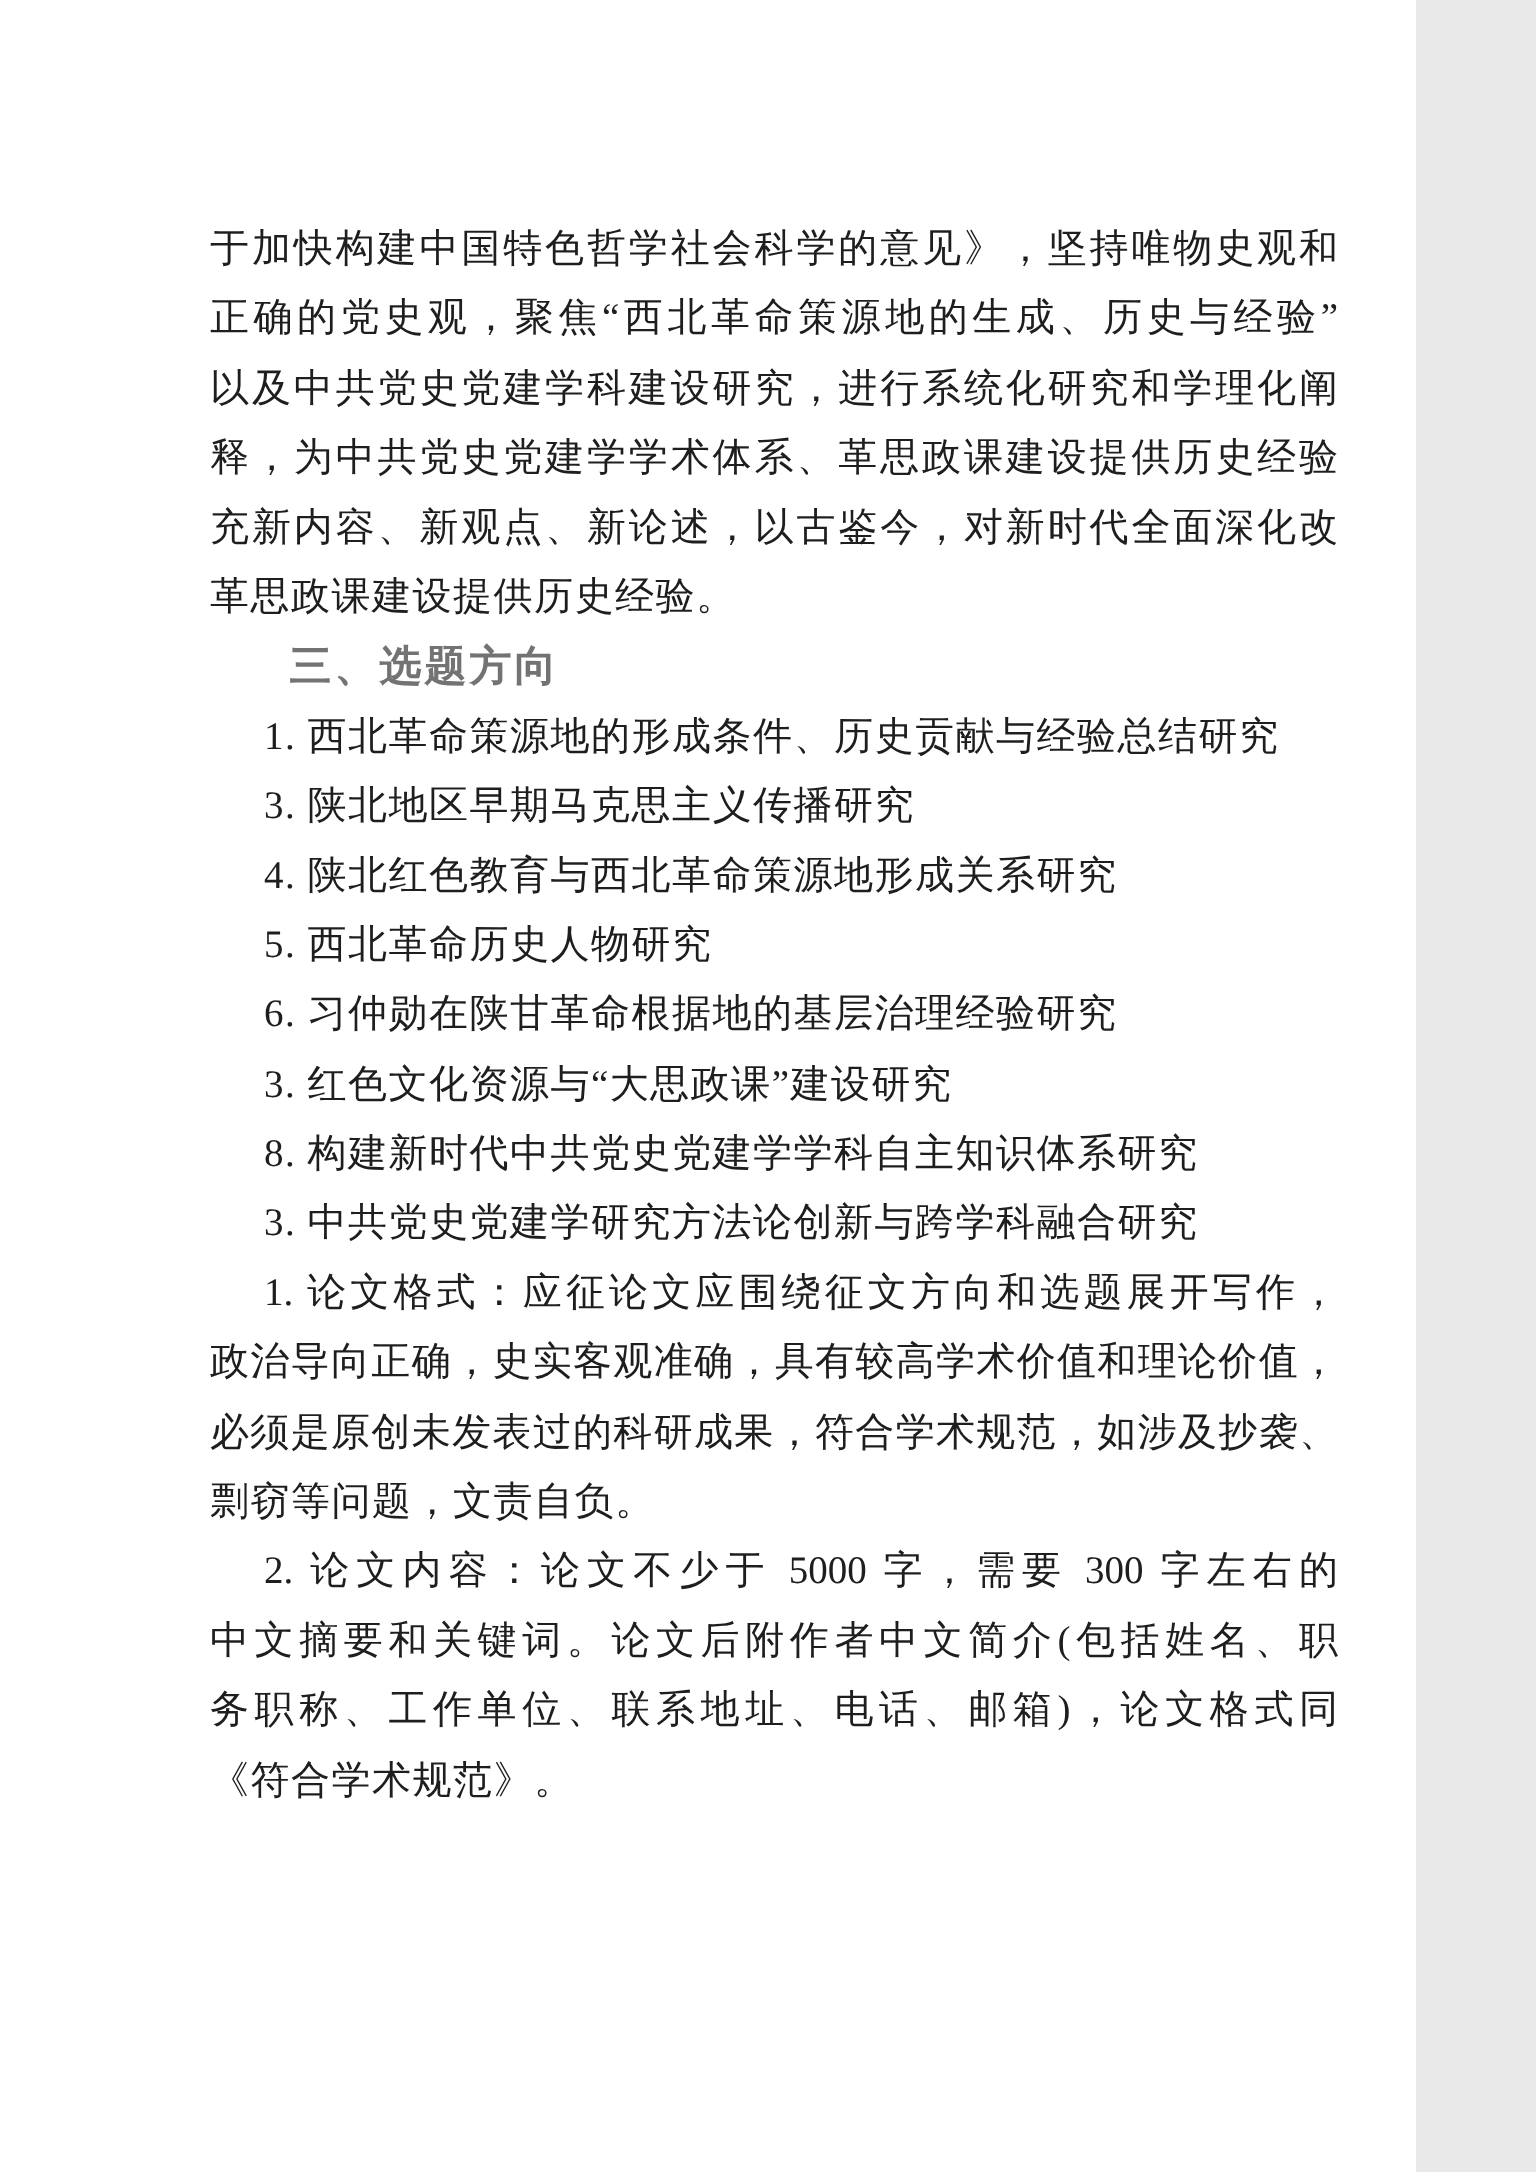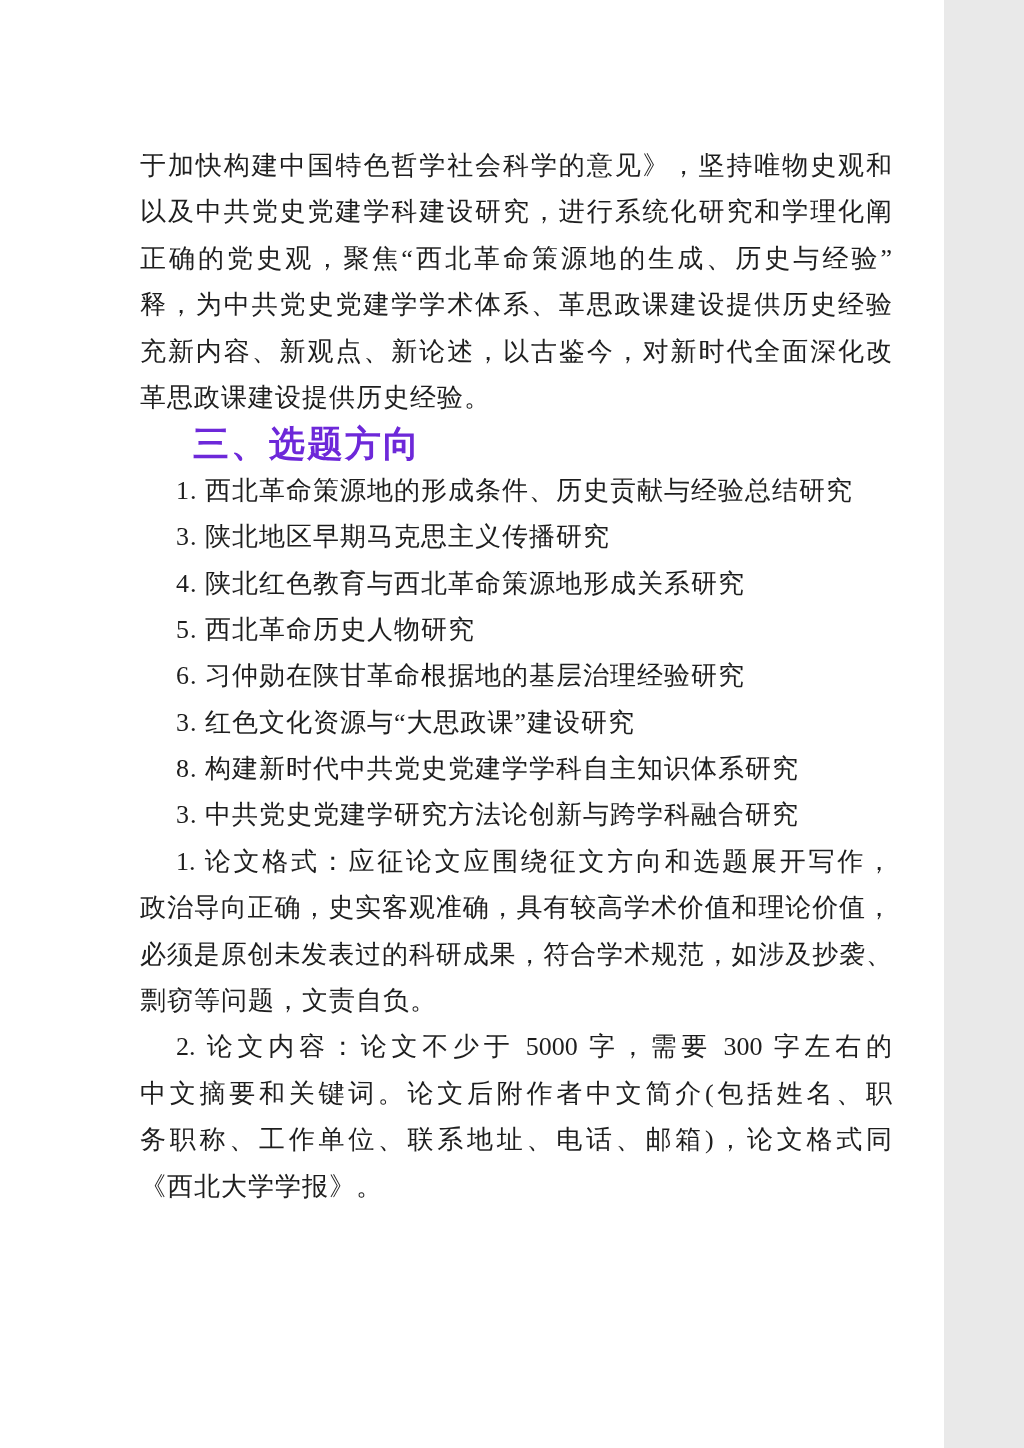--- a/index.html
+++ b/index.html
@@ -49,34 +49,34 @@
   }
   .just.indent {
     padding-left: 0;
     text-indent: 36px;
   }
   
   .head {
     padding-left: 53px;
     font-family: "Liberation Sans", "DejaVu Sans", sans-serif;
     font-weight: 700;
-    font-size: 36px;
-    color: #6d28d9;
+    font-size: 28px;
+    color: #737373;
     letter-spacing: 2px;
   }
 </style>
 </head>
 <body>
 
 <div class="page">
   <div class="content">
 
     <div class="line just">于加快构建中国特色哲学社会科学的意见》，坚持唯物史观和</div>
+    <div class="line just">正确的党史观，聚焦“西北革命策源地的生成、历史与经验”</div>
     <div class="line just">以及中共党史党建学科建设研究，进行系统化研究和学理化阐</div>
-    <div class="line just">正确的党史观，聚焦“西北革命策源地的生成、历史与经验”</div>
     <div class="line just">释，为中共党史党建学学术体系、革思政课建设提供历史经验</div>
     <div class="line just">充新内容、新观点、新论述，以古鉴今，对新时代全面深化改</div>
     <div class="line">革思政课建设提供历史经验。</div>
 
     <div class="line head">三、选题方向</div>
 
     <div class="line indent">1. 西北革命策源地的形成条件、历史贡献与经验总结研究</div>
     <div class="line indent">3. 陕北地区早期马克思主义传播研究</div>
     <div class="line indent">4. 陕北红色教育与西北革命策源地形成关系研究</div>
     <div class="line indent">5. 西北革命历史人物研究</div>
@@ -87,16 +87,16 @@
 
 
     <div class="line just indent">1. 论文格式：应征论文应围绕征文方向和选题展开写作，</div>
     <div class="line just">政治导向正确，史实客观准确，具有较高学术价值和理论价值，</div>
     <div class="line just">必须是原创未发表过的科研成果，符合学术规范，如涉及抄袭、</div>
     <div class="line">剽窃等问题，文责自负。</div>
 
     <div class="line just indent">2. 论文内容：论文不少于 5000 字，需要 300 字左右的</div>
     <div class="line just">中文摘要和关键词。论文后附作者中文简介(包括姓名、职</div>
     <div class="line just">务职称、工作单位、联系地址、电话、邮箱)，论文格式同</div>
-    <div class="line">《西北大学学报》。</div>
+    <div class="line">《符合学术规范》。</div>
 
   </div>
 </div>
 
 </body></html>

